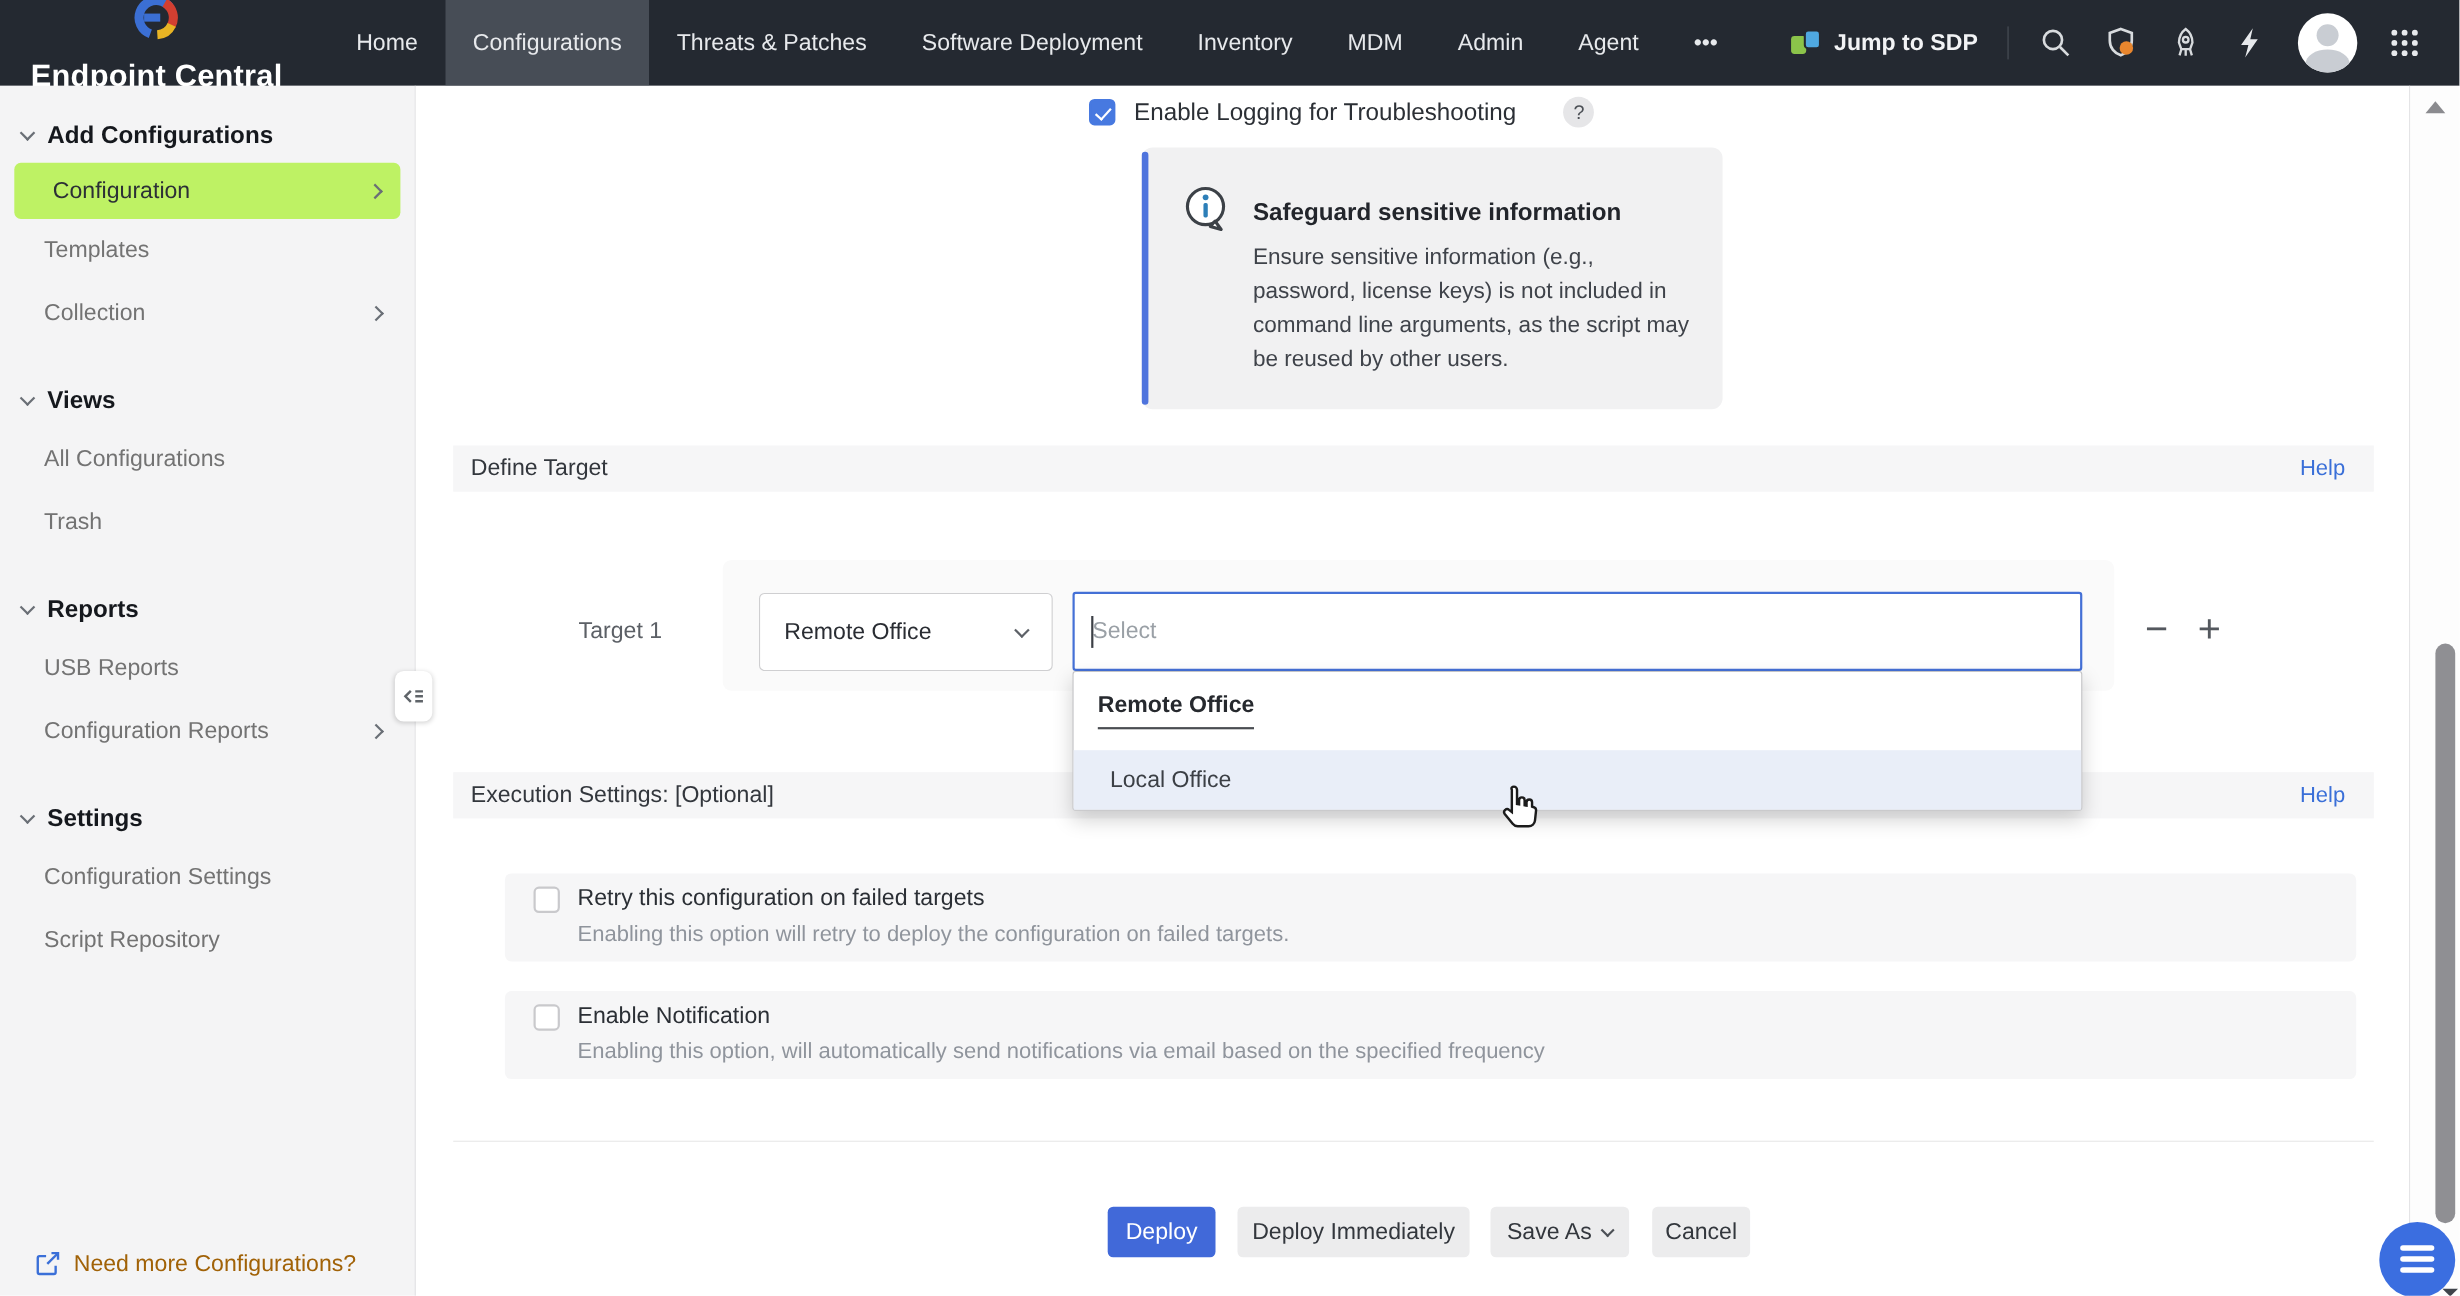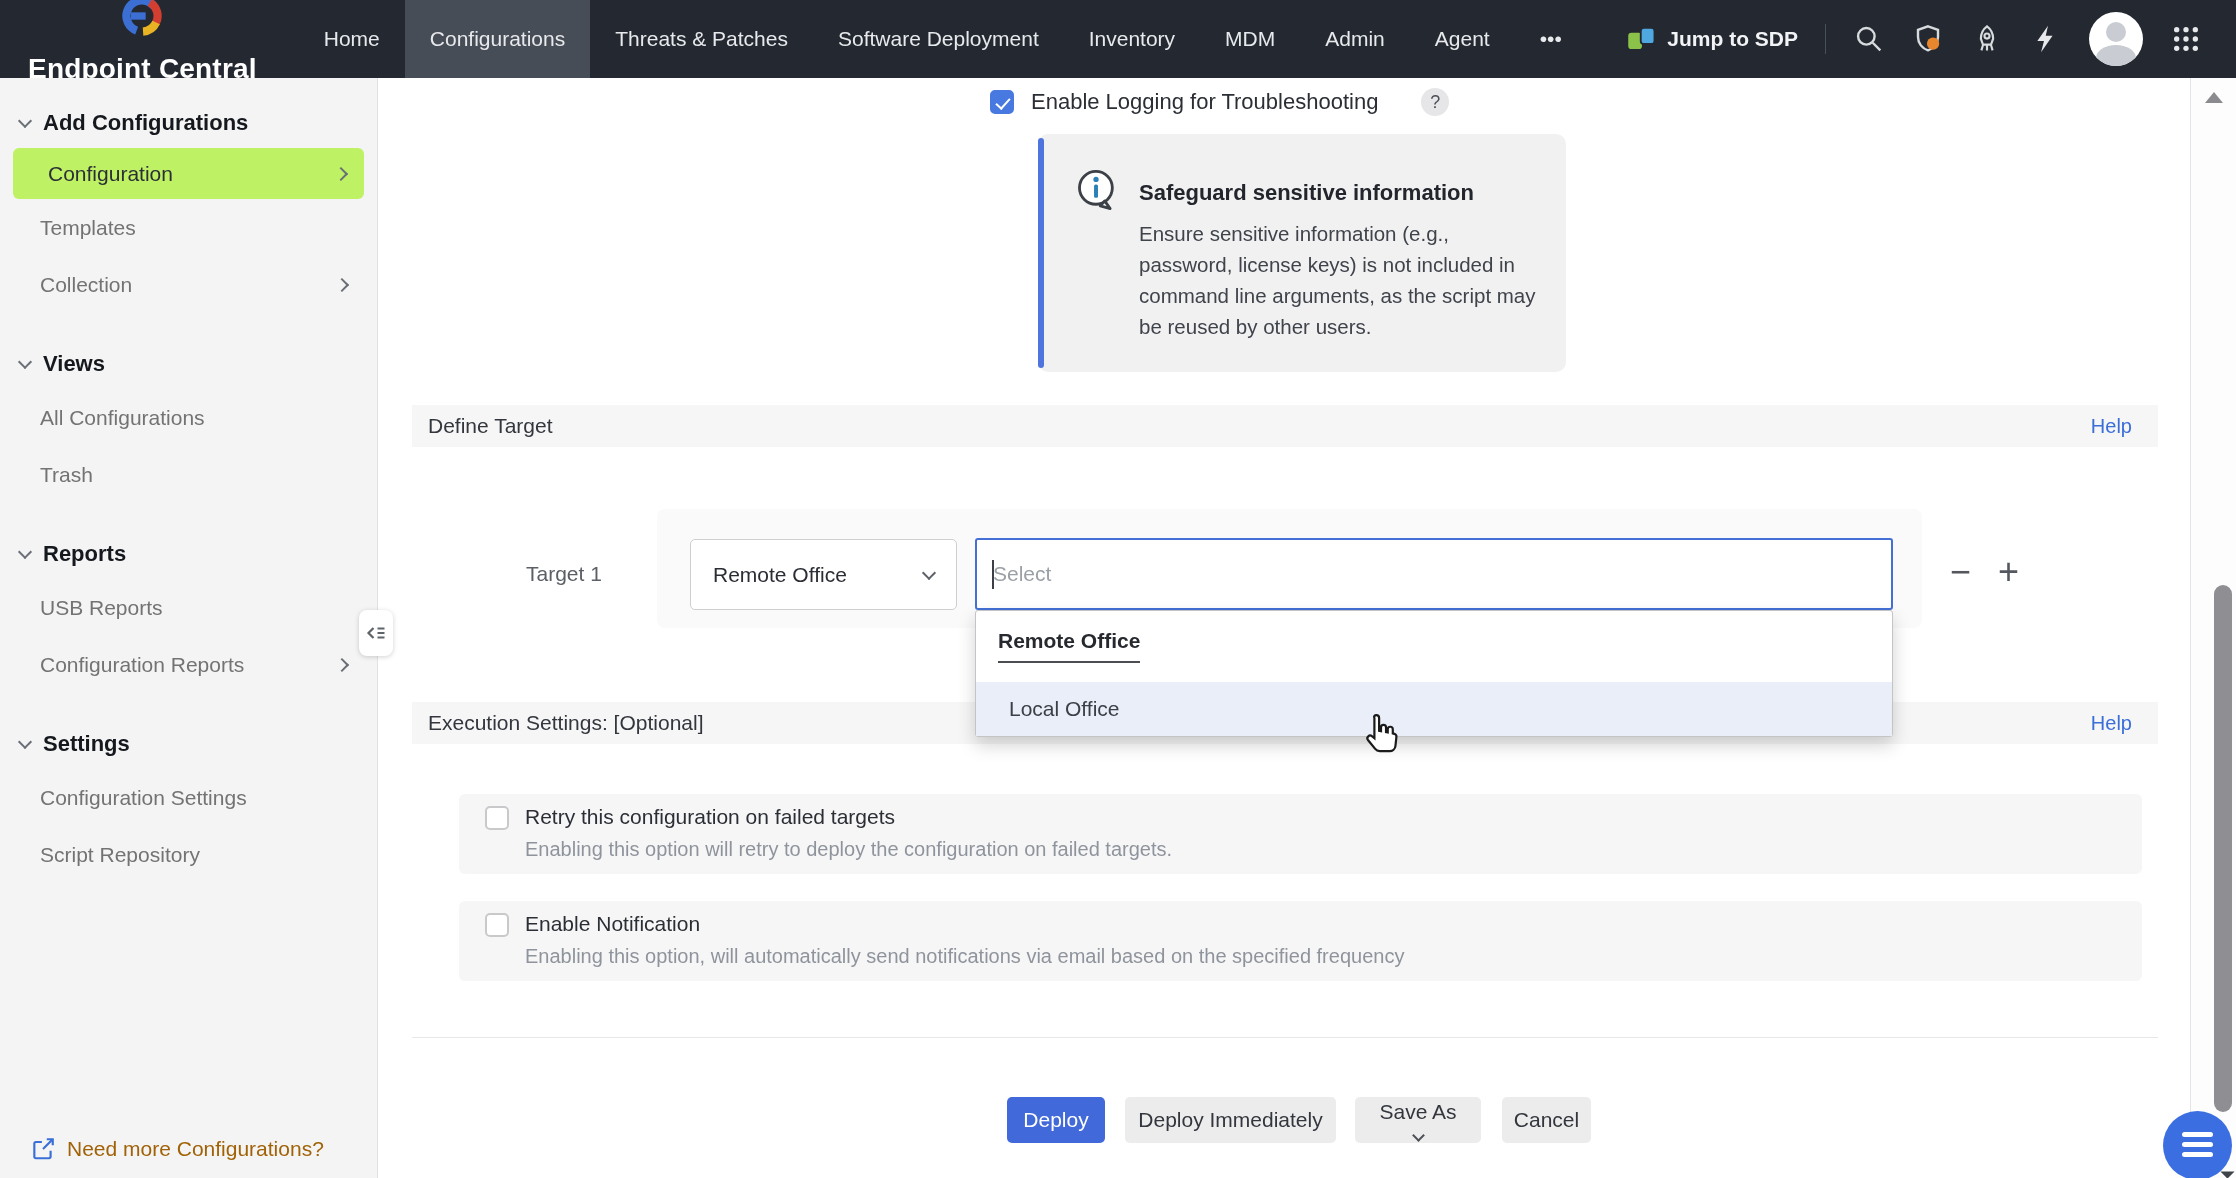--- a/index.html
+++ b/index.html
@@ -110,21 +110,21 @@
   .opt-cbx { position:absolute; left:26px; top:12px; }
   .opt-title { position:absolute; left:66px; top:11px; font-size:21px; color:#2b2f35; }
   .opt-desc { position:absolute; left:66px; top:44px; font-size:20px; color:#8f949c; }
 
   #footer-divider { position:absolute; left:34px; top:959px; width:1746px; height:1px; background:#e8e8e8; }
   .btn { position:absolute; top:1019px; height:46px; border-radius:5px; background:#ececed;
          color:#33373d; font-size:21px; display:flex; align-items:center; justify-content:center;
          gap:10px; cursor:pointer; }
   #btn-deploy { left:629px; width:98px; background:#4169d9; color:#fff; }
   #btn-deploy-imm { left:747px; width:211px; }
-  #btn-save-as { left:977px; width:126px;flex-direction:column; }
+  #btn-save-as { left:977px; width:126px; }
   #btn-cancel { left:1124px; width:89px; }
   .btn .chev { width:9px; height:9px; border-color:#4c5056; margin-top:-3px; transform:rotate(45deg); }
 
   
   #scrollbar { position:absolute; right:0; top:78px; width:46px; height:1100px; background:#fdfdfd;
                border-left:1px solid #e4e4e6; }
   #scroll-up { position:absolute; left:14px; top:14px; width:0; height:0; cursor:pointer;
                border-left:9px solid transparent; border-right:9px solid transparent;
                border-bottom:11px solid #8b8b8f; }
   #scroll-thumb { position:absolute; left:23px; top:507px; width:18px; height:527px;

